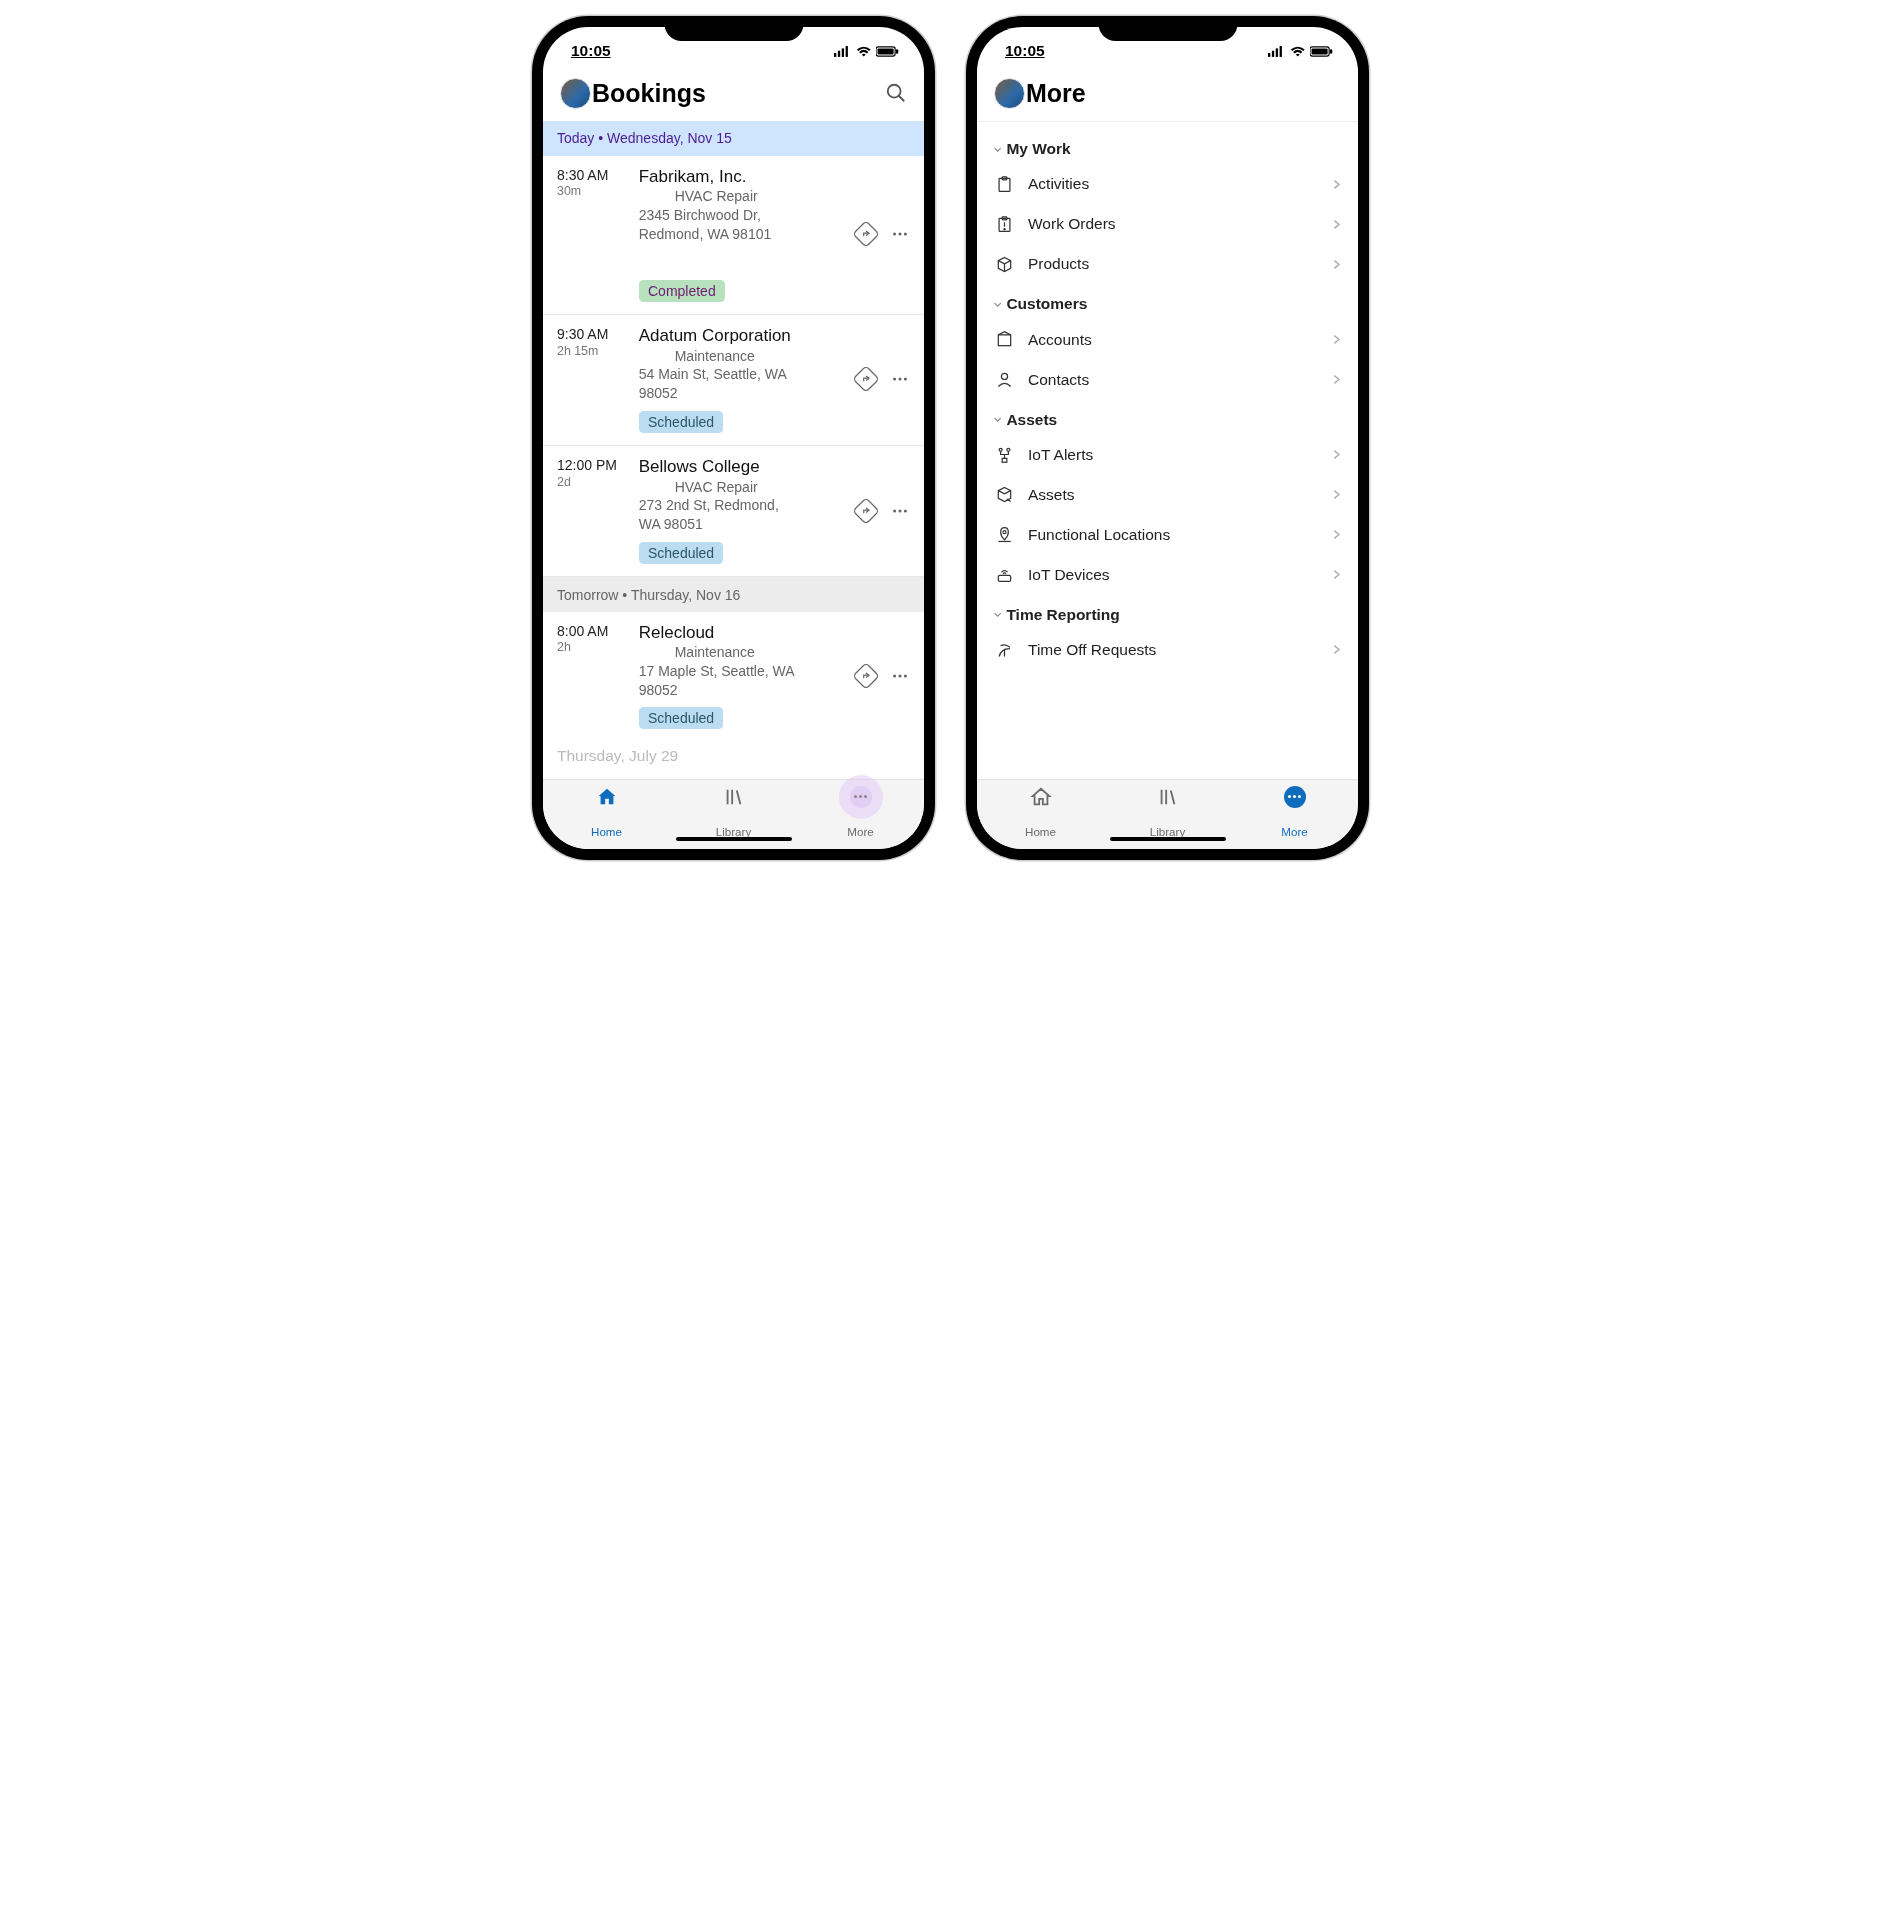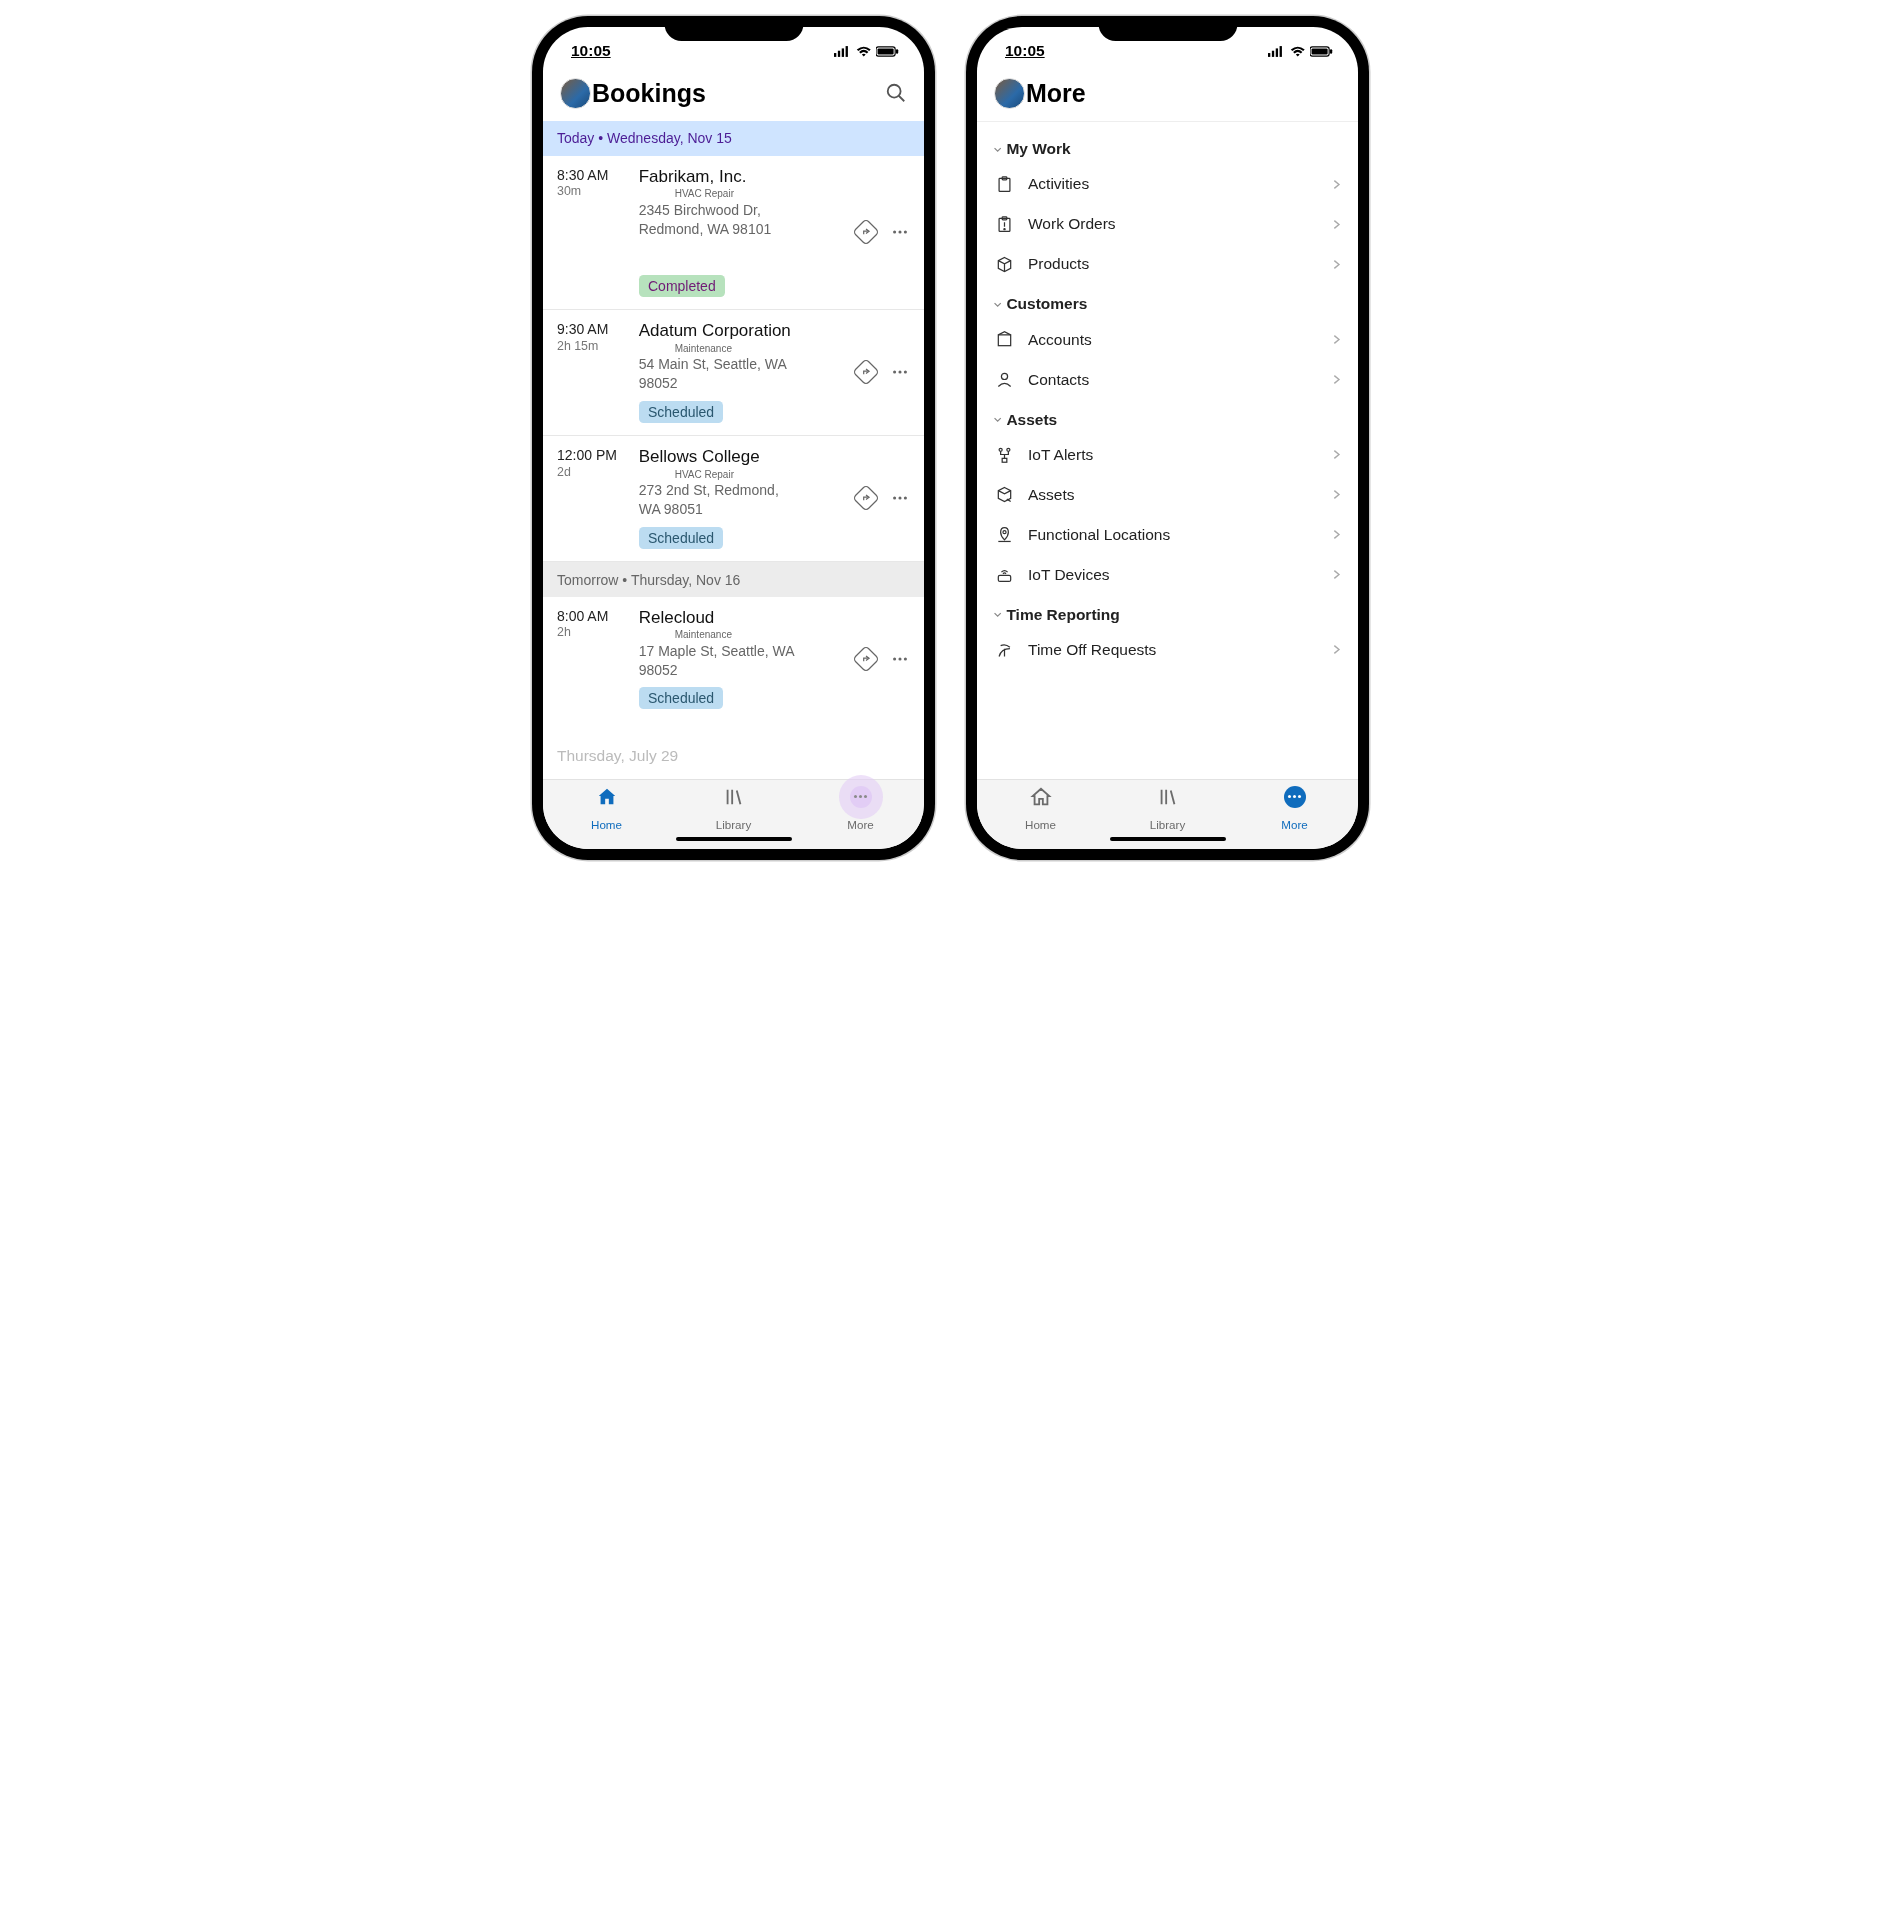--- a/index.html
+++ b/index.html
@@ -98,21 +98,21 @@
     gap: 7.7px;
   }
   .booking-time {
     width: 74px;
     flex-shrink: 0;
   }
   .booking-time .start { font-size: 14px; color: #222; }
   .booking-time .dur { font-size: 12.4px; color: #767676; margin-top: 1.5px; }
   .booking-main { flex: 1; min-width: 0; }
   .booking-main .customer { font-size: 17px; color: #111; }
-  .booking-main .type { font-size: 10px; color: #666; margin-top: 1.5px; padding-left: 36px; }
+  .booking-main .type { font-size: 14px; color: #666; margin-top: 1.5px; padding-left: 36px; }
   .booking-main .addr { font-size: 14px; color: #666; margin-top: 1.5px; line-height: 1.35; }
   .status-chip {
     display: inline-block;
     margin-top: 7.7px;
     padding: 3.1px 9.3px;
     border-radius: 4.6px;
     font-size: 14px;
     color: #333;
   }
   .status-completed { background: #b7e2bd; color: #701a75; margin-top: 36px; }
@@ -140,21 +140,21 @@
     align-items: flex-start;
     justify-content: space-around;
     padding-top: 6.2px;
     border-top: 0.8px solid #e2e2e2;
     position: relative;
   }
   .tab {
     display: flex;
     flex-direction: column;
     align-items: center;
-    gap: 10px;
+    gap: 17px;
     color: #6b6b6b;
     font-size: 11.6px;
     width: 70px;
   }
   .tab.active { color: #0f6cbd; }
   .tab svg, .tab .more-circle { width: 22px; height: 22px; }
   .more-circle {
     width: 22px; height: 22px;
     border-radius: 50%;
     display:flex;align-items:center;justify-content:center;

